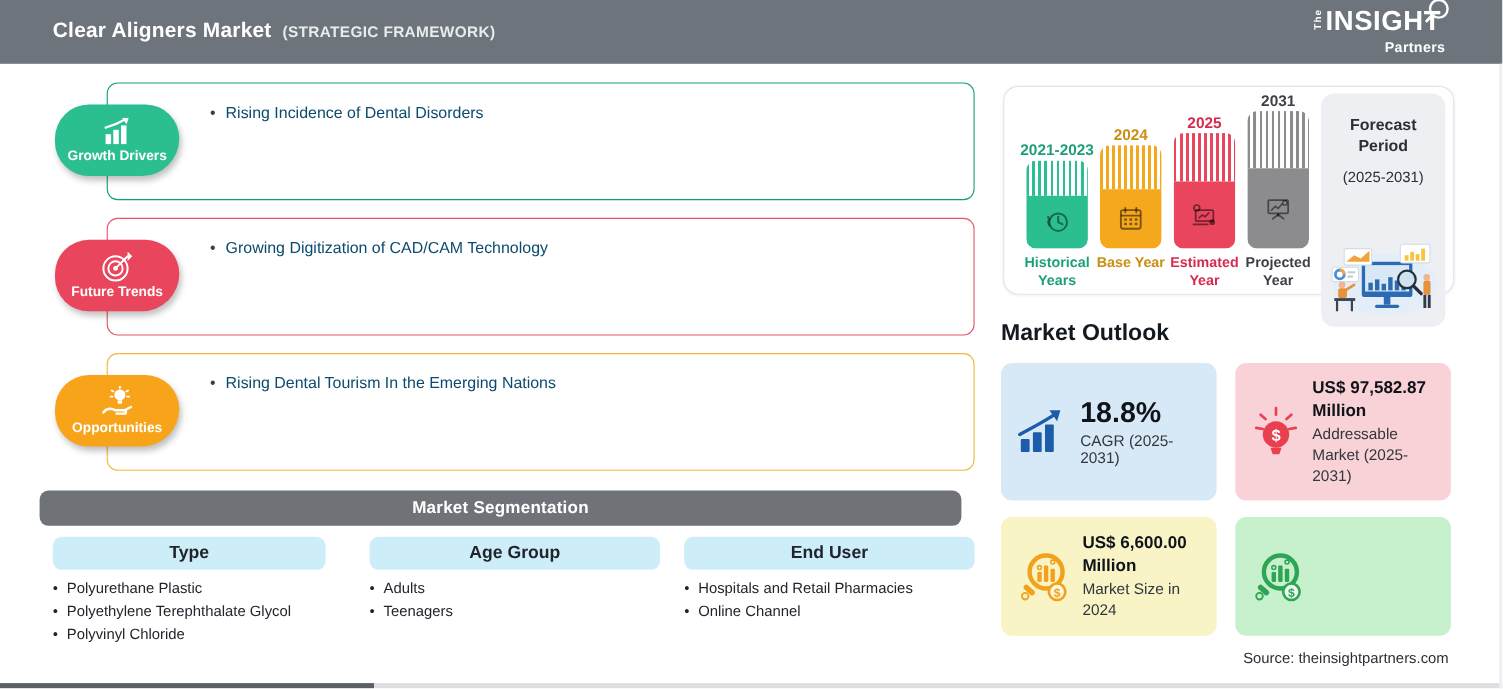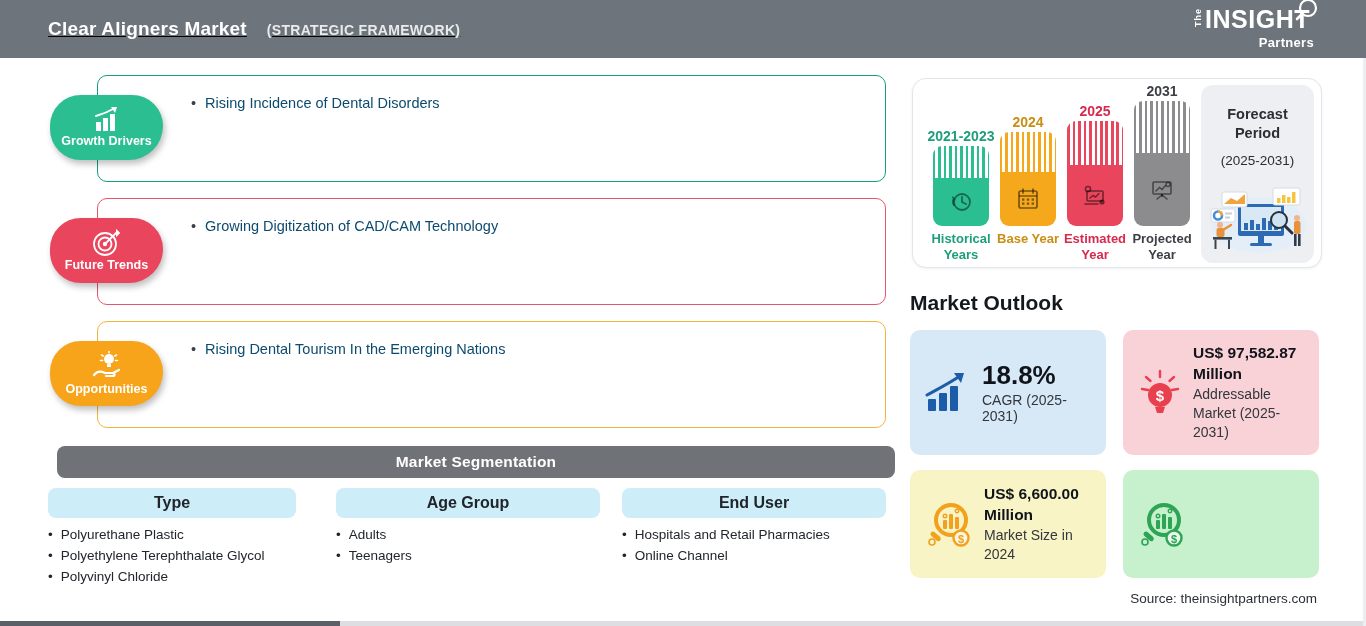--- a/index.html
+++ b/index.html
@@ -3,21 +3,21 @@
 <meta charset="utf-8">
 <style>
   * { margin:0; padding:0; box-sizing:border-box; }
   html,body { background:#fff; }
   body { font-family:"Liberation Sans", sans-serif; }
   .page { position:relative; width:1366px; height:626px; background:#fff; overflow:hidden; }
 
   
   .header { position:absolute; left:0; top:0; width:1366px; height:58px; background:#6E747B;
             display:flex; align-items:center; justify-content:space-between; padding:0 48px 0 48px; }
-  .header-title-wrap { display:flex; align-items:baseline; gap:20px;text-decoration:underline; }
+  .header-title-wrap { display:flex; align-items:baseline; gap:10px; }
   .header-title { color:#fff; font-size:19px; font-weight:bold; letter-spacing:.2px; }
   .header-subtitle { color:#E9EBED; font-size:14px; font-weight:bold; letter-spacing:.3px; }
   .logo { position:relative; display:flex; flex-direction:column; align-items:flex-end; color:#fff; margin-right:8px; }
   .logo-top { display:flex; align-items:flex-start; }
   .logo-the { writing-mode:vertical-rl; transform:rotate(180deg); font-size:9px; font-weight:bold; letter-spacing:1px; margin-right:2px; line-height:1; }
   .logo-insight { font-size:25px; font-weight:bold; letter-spacing:.5px; line-height:.9; }
   .logo-lens { position:absolute; right:-10px; top:-10px; }
   .logo-partners { font-size:13px; font-weight:bold; margin-top:4px; margin-right:-4px; letter-spacing:.3px; }
 
   
@@ -29,21 +29,21 @@
   .fw-bullet::before { content:"•"; margin-right:9px; color:#3A3F46; }
   .fw-badge { position:absolute; left:50px; width:113px; height:65px; border-radius:36px 36px 40px 36px;
               display:flex; flex-direction:column; align-items:center; justify-content:center;
               box-shadow:2px 4px 6px rgba(0,0,0,.25); z-index:3; }
   .fw-badge.drivers { top:95px;  background:#2BBE90; }
   .fw-badge.trends  { top:218px; background:#E9455C; }
   .fw-badge.opps    { top:341px; background:#F8A41B; }
   .fw-badge-label { color:#fff; font-size:12.5px; font-weight:bold; margin-top:1px; white-space:nowrap; }
 
   
-  .seg-bar { position:absolute; left:57px; top:446px; width:838px; height:32px; background:#6F7377; border-radius:8px;
+  .seg-bar { position:absolute; left:36px; top:446px; width:838px; height:32px; background:#6F7377; border-radius:8px;
              display:flex; align-items:center; justify-content:center; }
   .seg-bar-title { color:#fff; font-size:15.5px; font-weight:bold; letter-spacing:.2px; }
   .seg-pill { position:absolute; top:488px; height:30px; background:#CDEEF9; border-radius:8px;
               display:flex; align-items:center; justify-content:center; }
   .seg-pill-label { font-size:16px; font-weight:bold; color:#20242B; }
   .seg-pill.c0 { left:48px;  width:248px; }
   .seg-pill.c1 { left:336px; width:264px; }
   .seg-pill.c2 { left:622px; width:264px; }
   .seg-list { position:absolute; top:524px; list-style:none; }
   .seg-list.c0 { left:48px; }
@@ -71,21 +71,21 @@
   .tl-year { position:absolute; width:100px; text-align:center; font-weight:bold; font-size:14px; }
   .tl-year.b0 { left:-2px;  top:49px; color:#1E9E7B; }
   .tl-year.b1 { left:65px;  top:35px; color:#C98E12; }
   .tl-year.b2 { left:132px; top:24px; color:#D62A4E; }
   .tl-year.b3 { left:199px; top:4px;  color:#3C3F45; }
   .tl-label { position:absolute; top:152px; width:76px; text-align:center; font-weight:bold; font-size:13px; line-height:1.25; }
   .tl-label.b0 { left:10px;  color:#1E9E7B; }
   .tl-label.b1 { left:77px;  color:#C98E12; }
   .tl-label.b2 { left:144px; color:#D62A4E; }
   .tl-label.b3 { left:211px; color:#3C3F45; }
-  .tl-forecast { position:absolute; left:288px; top:6px; width:113px; height:178px; background:#EDEFF2;
+  .tl-forecast { position:absolute; left:288px; top:6px; width:113px; height:212px; background:#EDEFF2;
                  border-radius:12px; display:flex; flex-direction:column; align-items:center; padding-top:20px; }
   .tl-forecast-title { font-size:14.5px; font-weight:bold; color:#2A2E35; text-align:center; width:80px; line-height:1.3; }
   .tl-forecast-range { font-size:13.5px; font-weight:normal; color:#2A2E35; margin-top:10px; }
   .tl-illustration { position:absolute; bottom:8px; }
 
   
   .outlook-title { position:absolute; left:910px; top:291px; font-size:21px; font-weight:bold; color:#14181F; }
   .card { position:absolute; border-radius:10px; display:flex; align-items:center; padding:12px 12px 12px 14px; gap:10px; }
   .card.c0 { left:910px;  top:330px; width:196px; height:125px; background:#D7E9F6; }
   .card.c1 { left:1123px; top:330px; width:196px; height:125px; background:#F8D2D7; }

